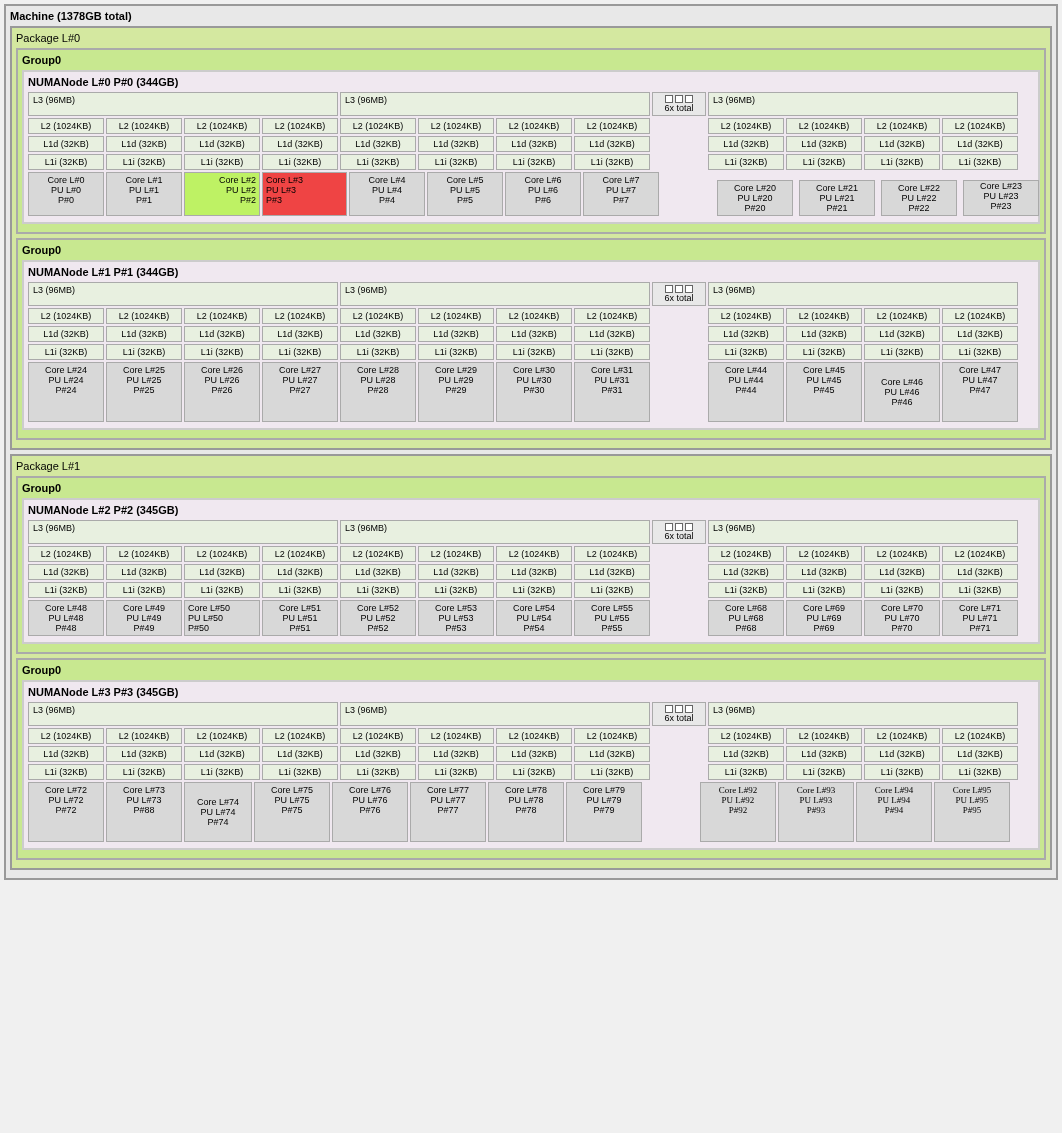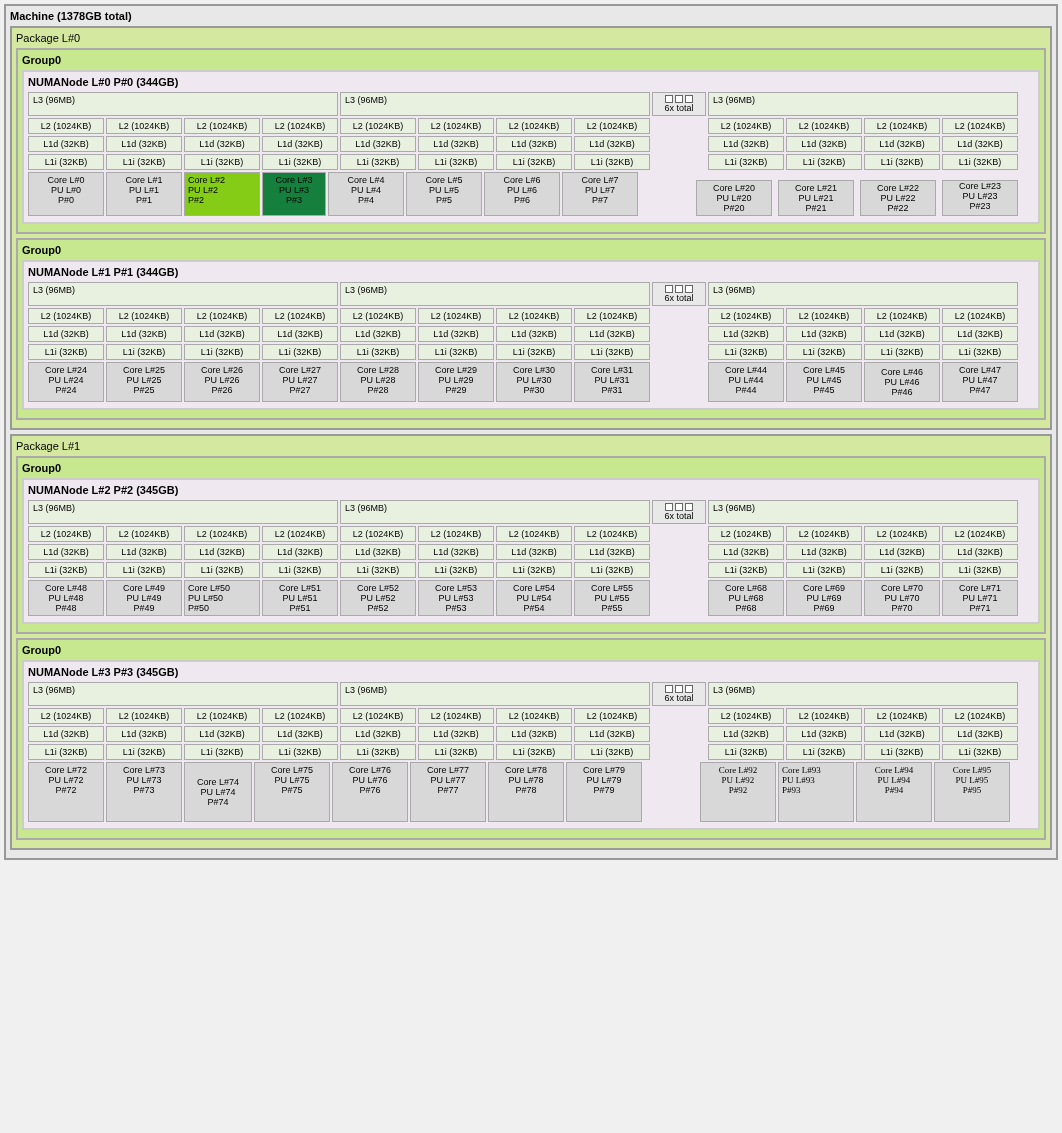--- a/index.html
+++ b/index.html
@@ -145,26 +145,26 @@
                 <div style="width: 76px; flex-shrink: 0; border: 1px solid rgb(170, 170, 170); background: rgb(216, 216, 216); padding: 2px 3px; font-size: 9px; text-align: center;">
                   <div>Core L#0</div>
                   <div>PU L#0</div>
                   <div>P#0</div>
                 </div>
                 <div style="width: 76px; flex-shrink: 0; border: 1px solid rgb(170, 170, 170); background: rgb(216, 216, 216); padding: 2px 3px; font-size: 9px; text-align: center;">
                   <div>Core L#1</div>
                   <div>PU L#1</div>
                   <div>P#1</div>
                 </div>
-                <div style="width: 76px; flex-shrink: 0; border: 1px solid rgb(170, 170, 170); background: #84cc16; padding: 2px 3px; font-size: 9px; text-align: left;">
+                <div style="width: 76px; flex-shrink: 0; border: 1px solid rgb(170, 170, 170); background: #bef264; padding: 2px 3px; font-size: 9px; text-align: right;">
                   <div>Core L#2</div>
                   <div>PU L#2</div>
                   <div>P#2</div>
                 </div>
-                <div style="width: 64px; flex-shrink: 0; border: 1px solid rgb(170, 170, 170); background: #15803d; padding: 2px 3px; font-size: 9px; text-align: center;">
+                <div style="width: 85px; flex-shrink: 0; border: 1px solid rgb(170, 170, 170); background: #ef4444; padding: 2px 3px; font-size: 9px; text-align: left;">
                   <div>Core L#3</div>
                   <div>PU L#3</div>
                   <div>P#3</div>
                 </div>
                 <div style="width: 76px; flex-shrink: 0; border: 1px solid rgb(170, 170, 170); background: rgb(216, 216, 216); padding: 2px 3px; font-size: 9px; text-align: center;">
                   <div>Core L#4</div>
                   <div>PU L#4</div>
                   <div>P#4</div>
                 </div>
                 <div style="width: 76px; flex-shrink: 0; border: 1px solid rgb(170, 170, 170); background: rgb(216, 216, 216); padding: 2px 3px; font-size: 9px; text-align: center;">
@@ -331,21 +331,21 @@
                 <div style="width: 76px; flex-shrink: 0; border: 1px solid rgb(170, 170, 170); background: rgb(216, 216, 216); padding: 2px 3px; font-size: 9px; text-align: center;">
                   <div>Core L#44</div>
                   <div>PU L#44</div>
                   <div>P#44</div>
                 </div>
                 <div style="width: 76px; flex-shrink: 0; border: 1px solid rgb(170, 170, 170); background: rgb(216, 216, 216); padding: 2px 3px; font-size: 9px; text-align: center;">
                   <div>Core L#45</div>
                   <div>PU L#45</div>
                   <div>P#45</div>
                 </div>
-                <div style="width: 76px; flex-shrink: 0; border: 1px solid rgb(170, 170, 170); background: rgb(216, 216, 216); padding: 4px 3px; font-size: 9px; text-align: center;">
+                <div style="width: 76px; flex-shrink: 0; border: 1px solid rgb(170, 170, 170); background: rgb(216, 216, 216); padding: 14px 3px; font-size: 9px; text-align: center;">
                   <div>Core L#46</div>
                   <div>PU L#46</div>
                   <div>P#46</div>
                 </div>
                 <div style="width: 76px; flex-shrink: 0; border: 1px solid rgb(170, 170, 170); background: rgb(216, 216, 216); padding: 2px 3px; font-size: 9px; text-align: center;">
                   <div>Core L#47</div>
                   <div>PU L#47</div>
                   <div>P#47</div>
                 </div>
               </div>
@@ -575,21 +575,21 @@
             <div style="display: flex; gap: 2px; margin-bottom: 2px; align-items: stretch;">
               <div style="display: flex; gap: 2px;">
                 <div style="width: 76px; flex-shrink: 0; border: 1px solid rgb(170, 170, 170); background: rgb(216, 216, 216); padding: 2px 3px; font-size: 9px; text-align: center;">
                   <div>Core L#72</div>
                   <div>PU L#72</div>
                   <div>P#72</div>
                 </div>
                 <div style="width: 76px; flex-shrink: 0; border: 1px solid rgb(170, 170, 170); background: rgb(216, 216, 216); padding: 2px 3px; font-size: 9px; text-align: center;">
                   <div>Core L#73</div>
                   <div>PU L#73</div>
-                  <div>P#73</div>
+                  <div>P#88</div>
                 </div>
                 <div style="width: 68px; flex-shrink: 0; border: 1px solid rgb(170, 170, 170); background: rgb(216, 216, 216); padding: 14px 3px; font-size: 9px; text-align: center;">
                   <div>Core L#74</div>
                   <div>PU L#74</div>
                   <div>P#74</div>
                 </div>
                 <div style="width: 76px; flex-shrink: 0; border: 1px solid rgb(170, 170, 170); background: rgb(216, 216, 216); padding: 2px 3px; font-size: 9px; text-align: center;">
                   <div>Core L#75</div>
                   <div>PU L#75</div>
                   <div>P#75</div>
@@ -615,21 +615,21 @@
                   <div>P#79</div>
                 </div>
               </div>
               <div style="width: 54px; flex-shrink: 0;"></div>
               <div style="display: flex; gap: 2px; font-family: Liberation Serif, serif;">
                 <div style="width: 76px; flex-shrink: 0; border: 1px solid rgb(170, 170, 170); background: rgb(216, 216, 216); padding: 2px 3px; font-size: 9px; text-align: center;">
                   <div>Core L#92</div>
                   <div>PU L#92</div>
                   <div>P#92</div>
                 </div>
-                <div style="width: 76px; flex-shrink: 0; border: 1px solid rgb(170, 170, 170); background: rgb(216, 216, 216); padding: 2px 3px; font-size: 9px; ">
+                <div style="width: 76px; flex-shrink: 0; border: 1px solid rgb(170, 170, 170); background: rgb(216, 216, 216); padding: 2px 3px; font-size: 9px; text-align: center;">
                   <div>Core L#93</div>
                   <div>PU L#93</div>
                   <div>P#93</div>
                 </div>
                 <div style="width: 76px; flex-shrink: 0; border: 1px solid rgb(170, 170, 170); background: rgb(216, 216, 216); padding: 2px 3px; font-size: 9px; text-align: center;">
                   <div>Core L#94</div>
                   <div>PU L#94</div>
                   <div>P#94</div>
                 </div>
                 <div style="width: 76px; flex-shrink: 0; border: 1px solid rgb(170, 170, 170); background: rgb(216, 216, 216); padding: 2px 3px; font-size: 9px; text-align: center;">

